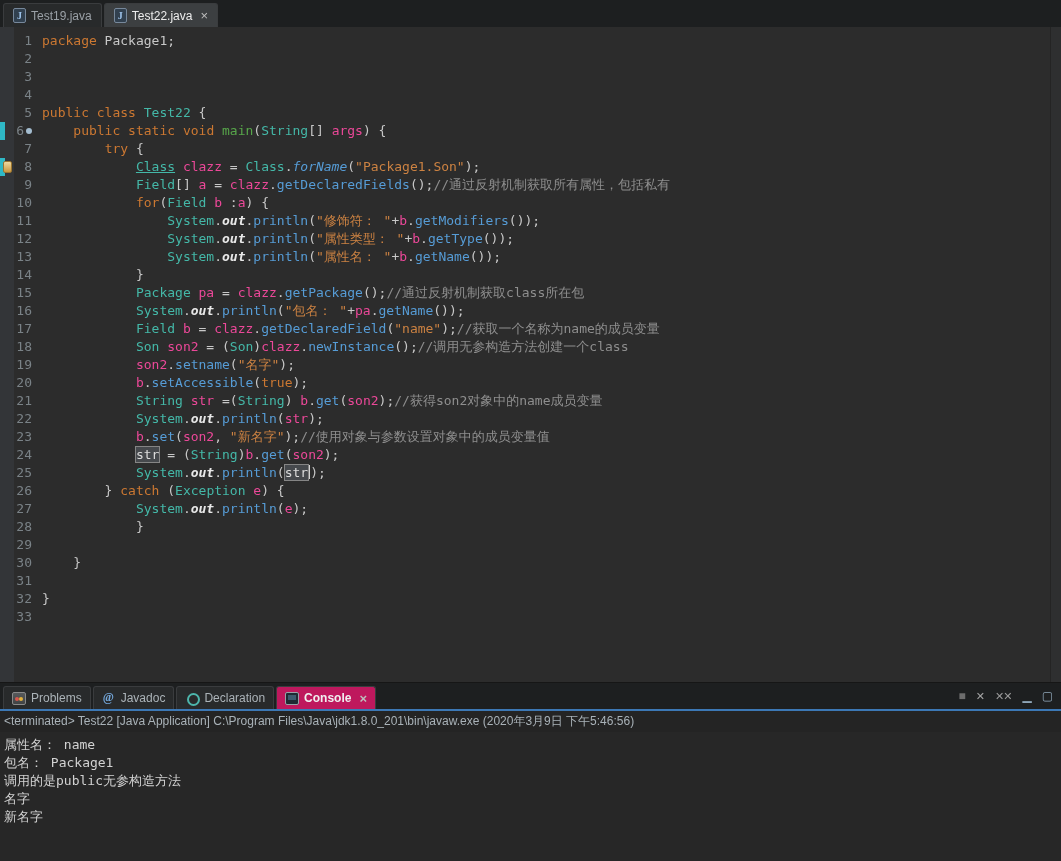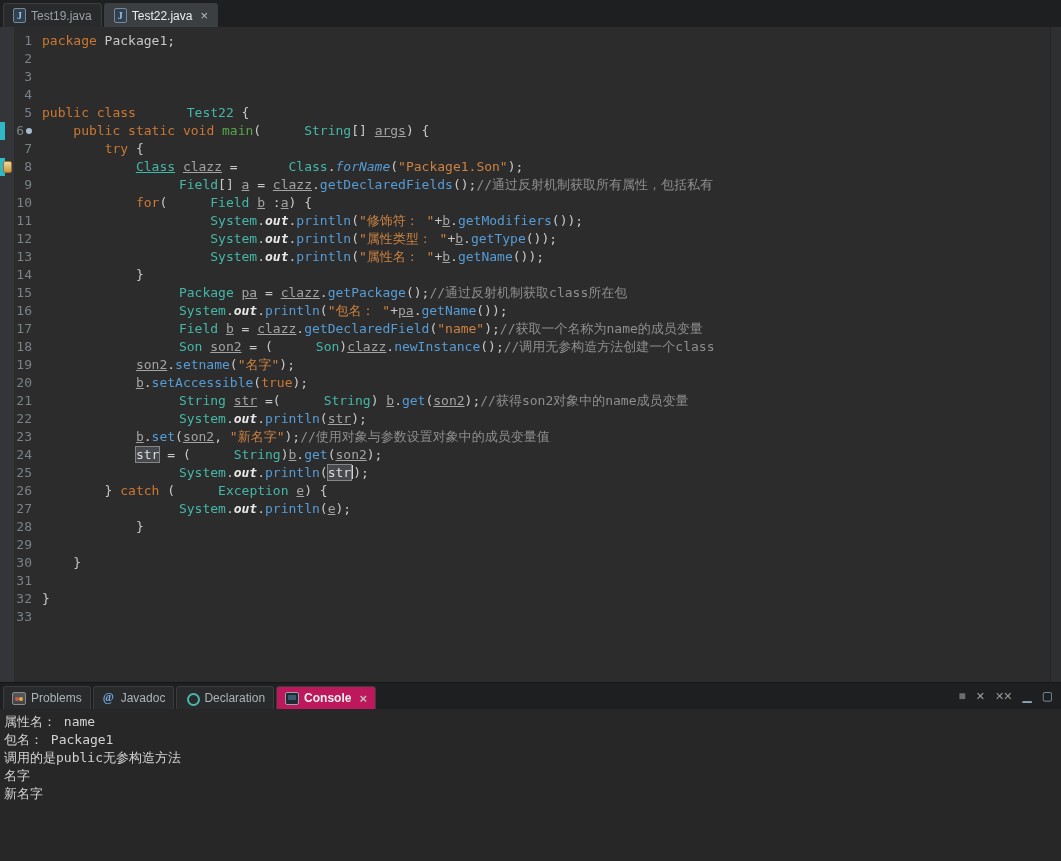--- a/index.html
+++ b/index.html
@@ -27,29 +27,29 @@
   .edgebar { position:absolute; left:0; top:0; width:5px; height:18px; background:#2FB8C6; }
   .marker { position:absolute; left:3px; top:3px; width:9px; height:12px; border-radius:2px;
             background:linear-gradient(#EFD9A0,#C9973F); border:1px solid #99742F; }
   .lnum { width:24px; padding-right:6px; flex:none; display:flex; justify-content:flex-end; align-items:center; gap:2px;
           color:#7A8287; }
   .bullet { width:6px; height:6px; border-radius:50%; background:#A4BDD0; flex:none; }
   .ctext { padding-left:4px; white-space:pre; color:#C8C8C8; }
 
   .tk-pl  { color:#C8C8C8; }
   .tk-kw  { color:#CC7832; }
-  .tk-ty  { color:#44B8A8;margin-left:43px; }
+  .tk-ty  { color:#44B8A8; }
   .tk-tyu { color:#44B8A8; text-decoration:underline; }
   .tk-fn  { color:#569CD6; }
   .tk-fni { color:#569CD6; font-style:italic;margin-top:44px; }
   .tk-fnd { color:#57A64A; }
   .tk-fld { color:#E8E8E8; font-weight:bold; font-style:italic; }
   .tk-st  { color:#CC8242; }
   .tk-cm  { color:#8E8E8E; }
-  .tk-vr  { color:#a3a3a3;text-decoration:underline; }
+  .tk-vr  { color:#ec4899; }
   .tk-vro { color:#DCDCDC; background:#46494D; outline:1px solid #858585; }
   .tk-caret { display:inline-block; width:2px; height:14px; background:#D4D4D4; vertical-align:-2px; }
 
   .overview { width:11px; flex:none; background:#2E2F30; border-left:1px solid #242424; }
 
   
   .panel { height:179px; flex:none; display:flex; flex-direction:column; background:#272727; border-top:1px solid #161616; }
   .ptabbar { height:26px; background:#1D1F20; display:flex; align-items:flex-end; padding-left:3px; gap:2px; flex:none; }
   .ptab { height:23px; display:flex; align-items:center; gap:5px; padding:0 8px; background:#282A2B; color:#ABB3B8;
           font-size:12px; border:1px solid #3A3C3E; border-bottom:none; border-radius:3px 3px 0 0; cursor:pointer; }
@@ -356,20 +356,23 @@
           </div>
         </div>
       <div class="ptools" id="panel-tools" data-name="panel-toolbar">
           <span class="ptool" data-name="terminate-icon">■</span>
           <span class="ptool" data-name="remove-launch-icon">✕</span>
           <span class="ptool" data-name="remove-all-terminated-icon">✕✕</span>
           <span class="ptool" data-name="minimize-panel-icon">▁</span>
           <span class="ptool" data-name="maximize-panel-icon">▢</span>
         </div>
     </div>
+    <div class="console-hdr" data-name="console-status-bar">
+      <span data-name="console-status-text">&lt;terminated&gt; Test22 [Java Application] C:\Program Files\Java\jdk1.8.0_201\bin\javaw.exe (2020年3月9日 下午5:46:56)</span>
+    </div>
     <div class="console-out" id="console-lines" data-name="console-output">
         <div class="console-line" data-name="console-output-line">属性名： name</div>
         <div class="console-line" data-name="console-output-line">包名： Package1</div>
         <div class="console-line" data-name="console-output-line">调用的是public无参构造方法</div>
         <div class="console-line" data-name="console-output-line">名字</div>
         <div class="console-line" data-name="console-output-line">新名字</div>
       </div>
   </div>
 
 </div>

